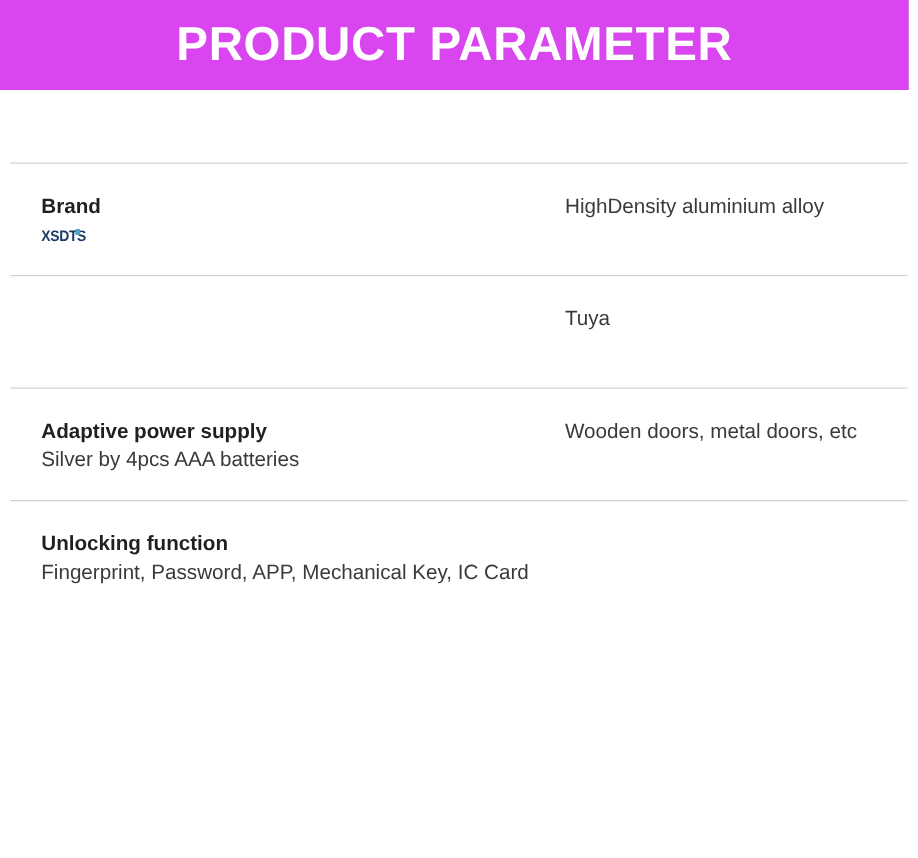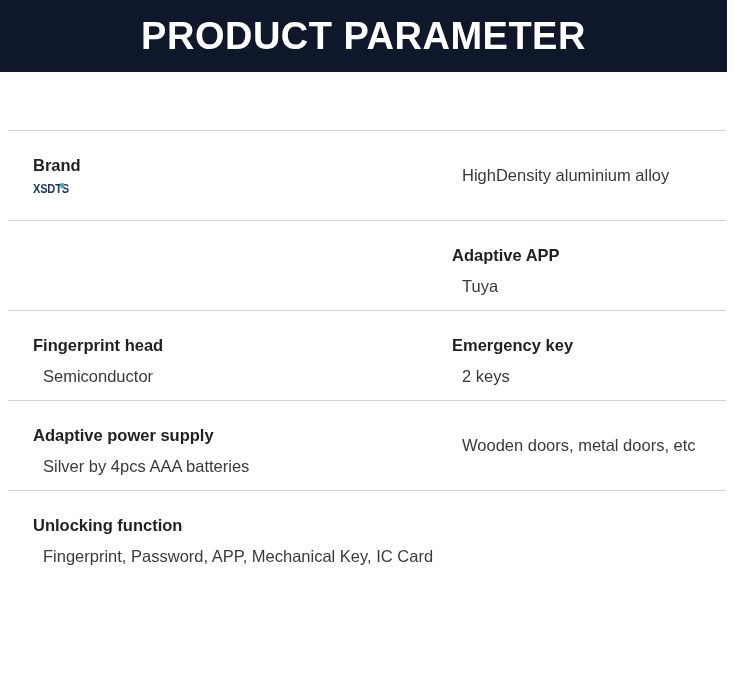--- a/index.html
+++ b/index.html
@@ -23,21 +23,21 @@
     background: #ffffff;
   }
 
   
   .banner {
     position: absolute;
     left: 0;
     top: 0;
     width: 727px;
     height: 72px;
-    background: #0f172a;
+    background: #d946ef;
     display: flex;
     align-items: center;
     justify-content: center;
   }
   .banner-title {
     color: #ffffff;
     font-size: 38px;
     font-weight: bold;
     letter-spacing: 0.5px;
     line-height: 1;
@@ -80,21 +80,21 @@
     color: #231f20;
     line-height: 1.28;
     margin: 0 0 2px 0;
     white-space: nowrap;
   }
   .cell-value {
     font-size: 16.5px;
     font-weight: normal;
     color: #3a3a3a;
     line-height: 1.3;
-    margin: 10px;
+    margin: 0;
     white-space: nowrap;
   }
 
   
   .brand-logo {
     display: block;
     margin-top: 3px;
     height: 20px;
   }
 </style>
@@ -117,36 +117,25 @@
           <rect x="52" y="2" width="7" height="9" fill="#4fa3c7"></rect>
         </svg>
       </div>
       <div class="cell right">
         <div class="cell-value">HighDensity aluminium alloy</div>
       </div>
     </div>
 
     <div class="spec-row">
       <div class="cell right">
-        <div class="cell-label">Adaptive APP</div>
         <div class="cell-value">Tuya</div>
       </div>
     </div>
 
 
-    <div class="spec-row">
-      <div class="cell left">
-        <div class="cell-label">Fingerprint head</div>
-        <div class="cell-value">Semiconductor</div>
-      </div>
-      <div class="cell right">
-        <div class="cell-label">Emergency key</div>
-        <div class="cell-value">2 keys</div>
-      </div>
-    </div>
 
     <div class="spec-row">
       <div class="cell left">
         <div class="cell-label">Adaptive power supply</div>
         <div class="cell-value">Silver by 4pcs AAA batteries</div>
       </div>
       <div class="cell right">
         <div class="cell-value">Wooden doors, metal doors, etc</div>
       </div>
     </div>

